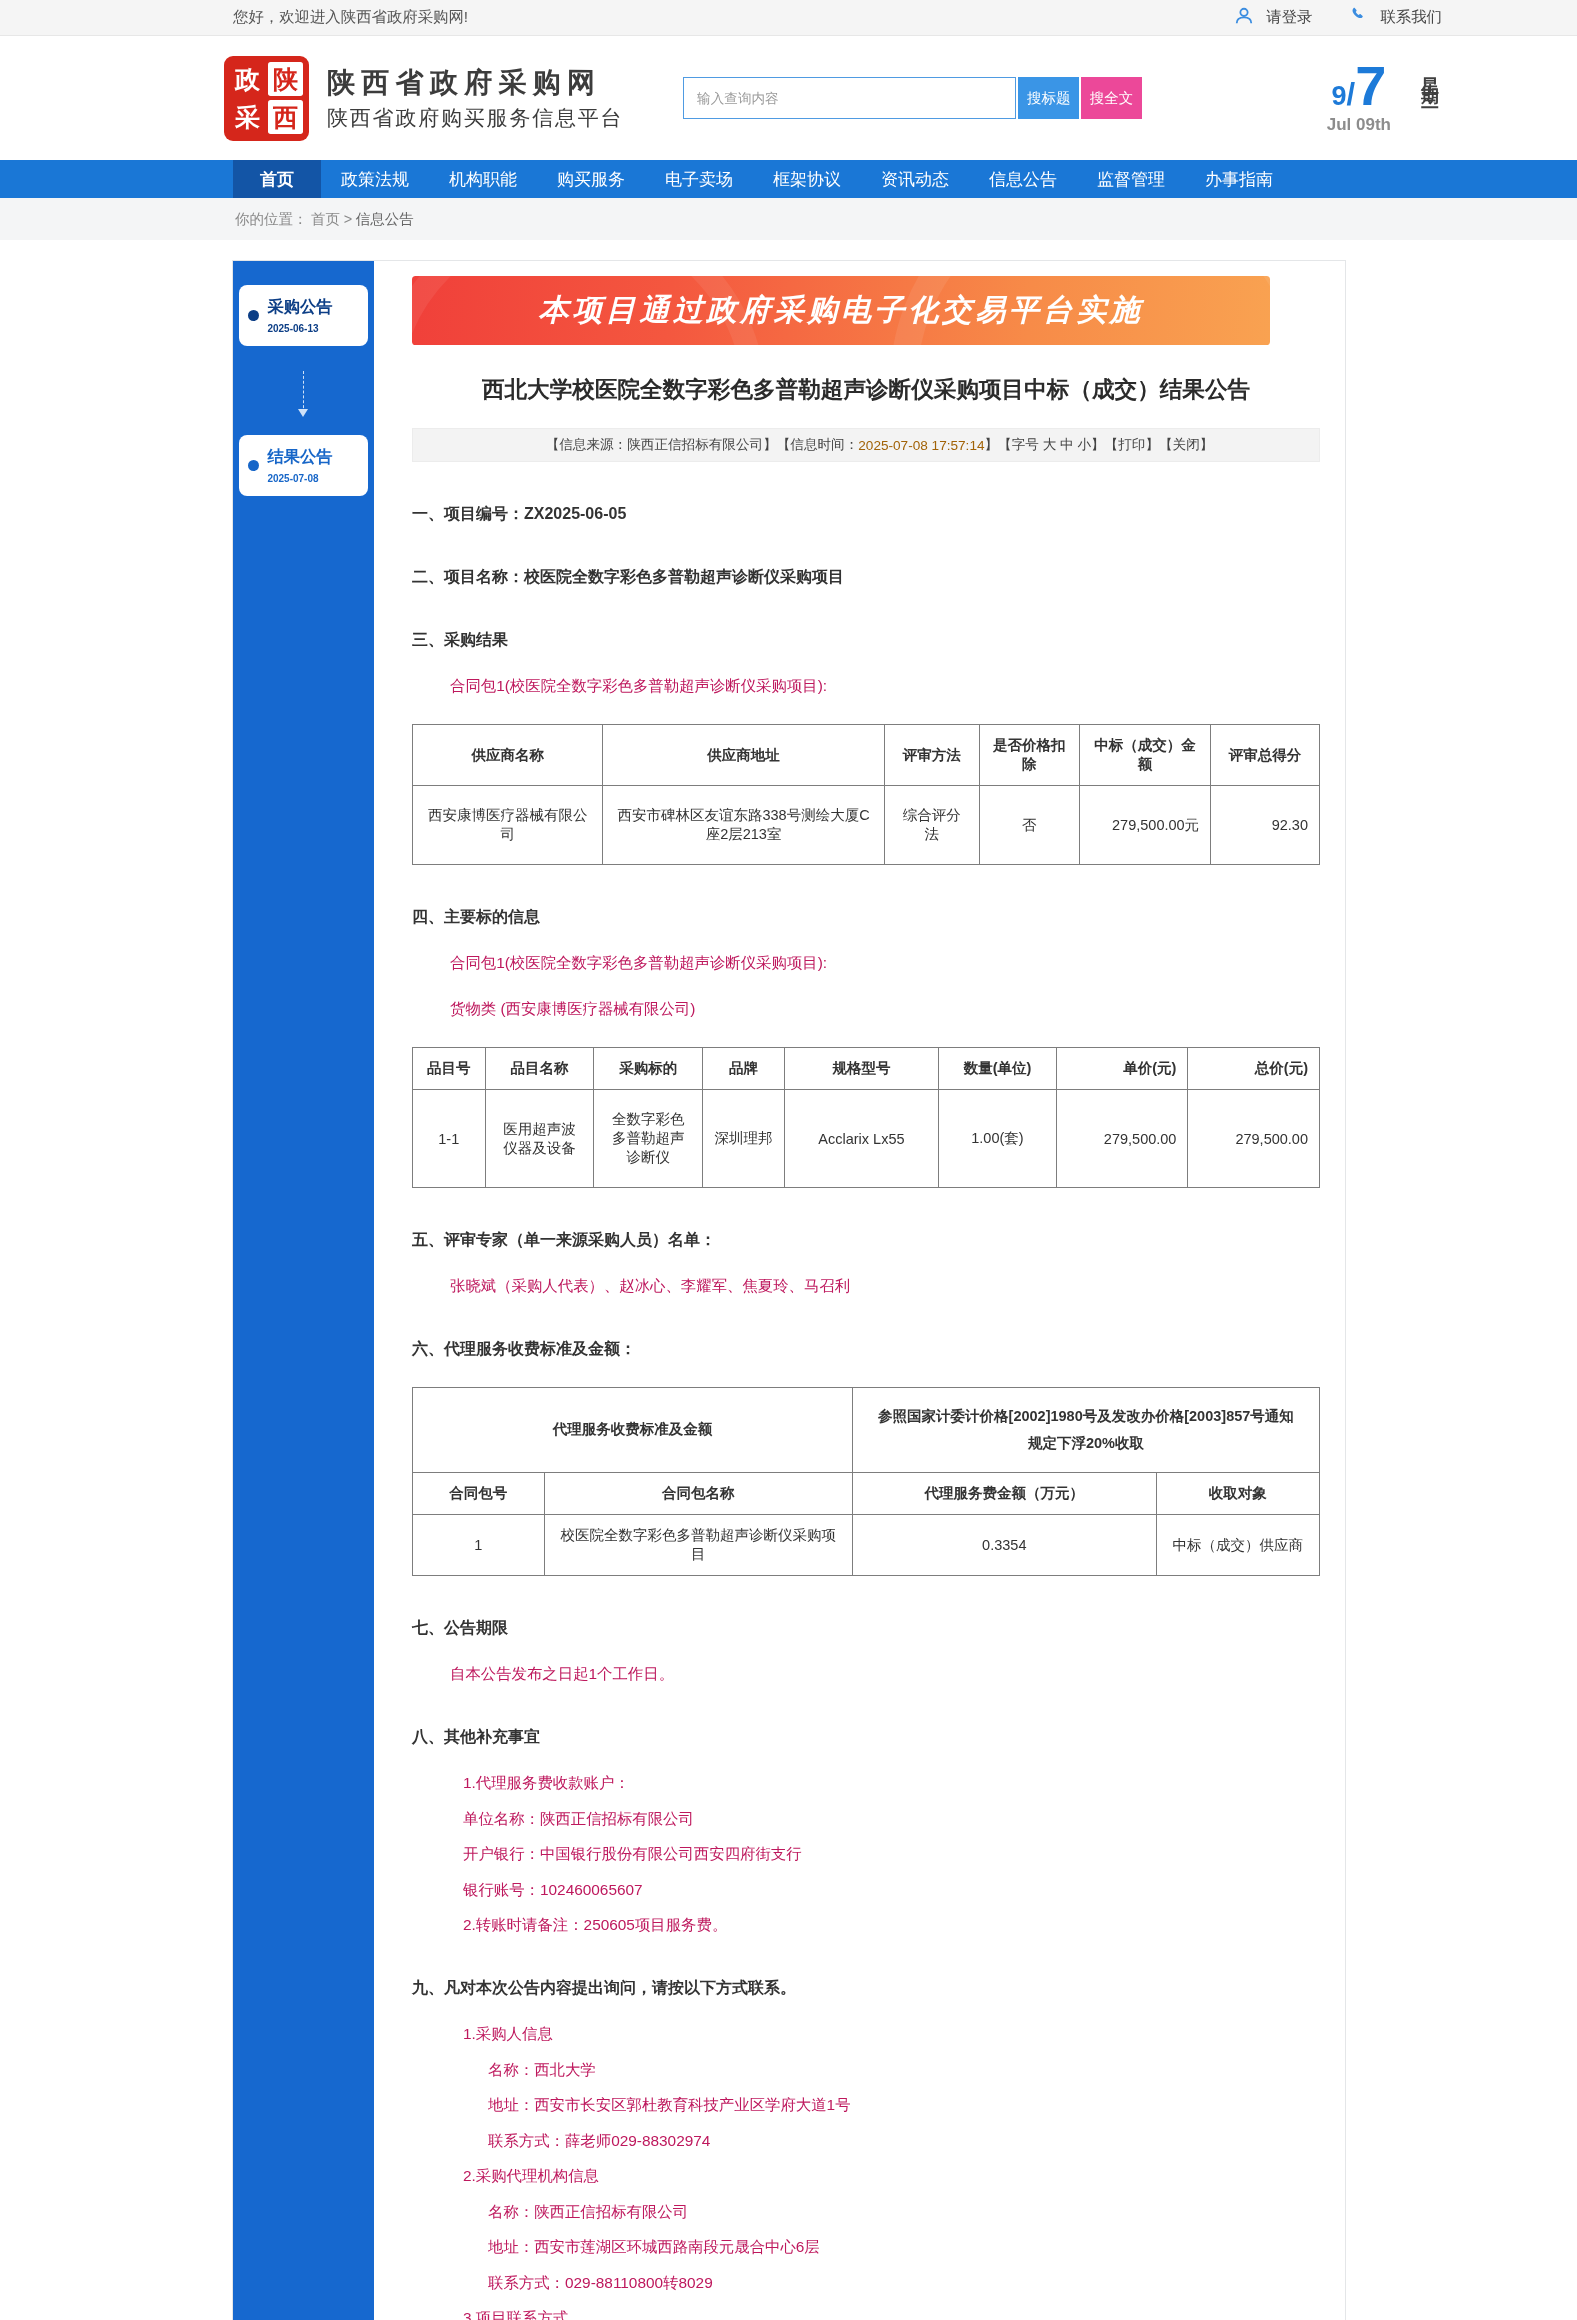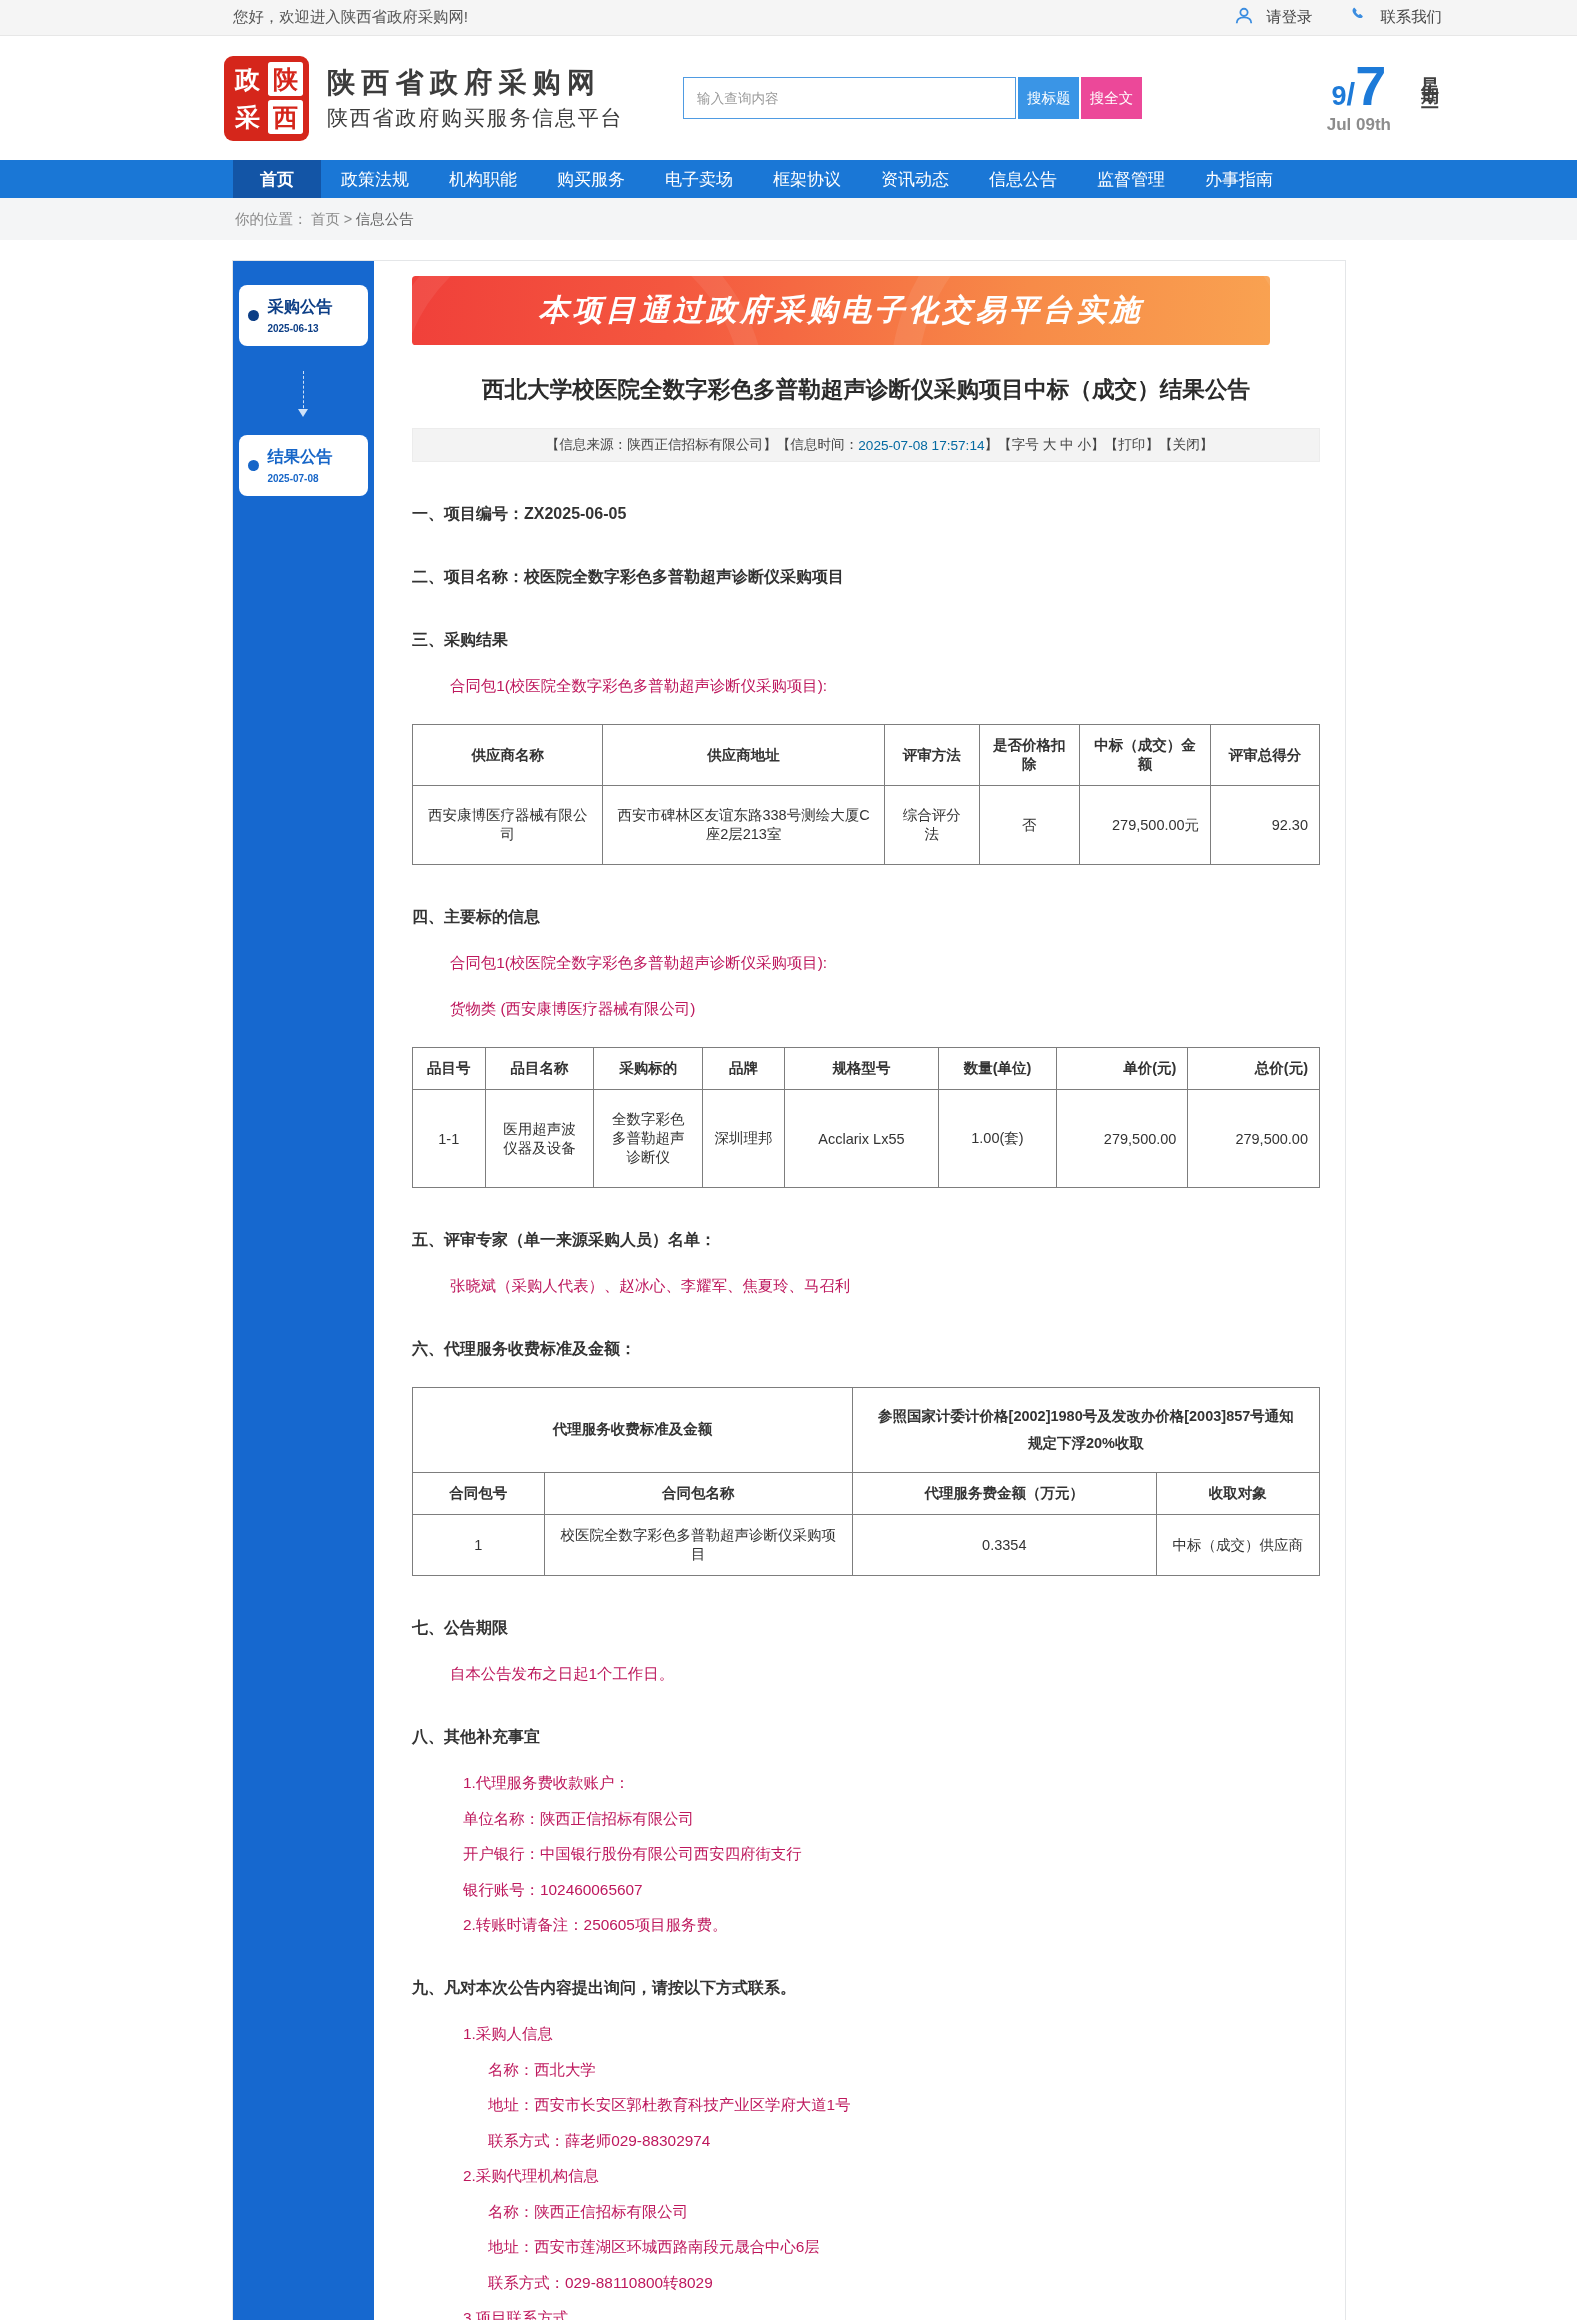--- a/index.html
+++ b/index.html
@@ -76,21 +76,21 @@
   .banner:before { content:""; position:absolute; left:-36px; top:-72px; width:344px; height:344px;
     border-radius:50%; border:23.5px solid rgba(255,255,255,.07); }
   .banner:after { content:""; position:absolute; right:-54px; top:-109px; width:380px; height:380px;
     border-radius:50%; border:27px solid rgba(255,255,255,.08); }
   .banner-text { color:#fff; font-size:30px; font-weight:bold; font-style:italic; letter-spacing:3.6px;
     z-index:1; white-space:nowrap; }
 
   .art-title { margin-top:29px; text-align:center; font-size:22.6px; font-weight:bold; color:#2b2b2b; }
   .meta { margin-top:23.5px; background:#f3f3f3; border:0.9px solid #ececec; height:34px; display:flex;
     align-items:center; justify-content:center; font-size:13.6px; color:#444; white-space:nowrap;padding-left:27px; }
-  .meta .red { color:#0369a1; }
+  .meta .red { color:#a16207; }
   .meta .act { cursor:pointer; }
 
   .sec-h { font-size:16px; font-weight:bold; color:#333; margin-top:42px; }
   .sec-p { font-size:15.4px; color:#be185d; margin-top:25px; padding-left:38px; }
   .ind2 { padding-left:51px; }
   .ind3 { padding-left:76px; }
   .line { margin-top:14.5px; }
 
   table.tbl { width:100%; border-collapse:collapse; margin-top:27px; border:1.8px solid #4c4c4c; }
   .tbl th, .tbl td { border:0.9px solid #7d7d7d; font-size:14.5px; color:#333; text-align:center;

